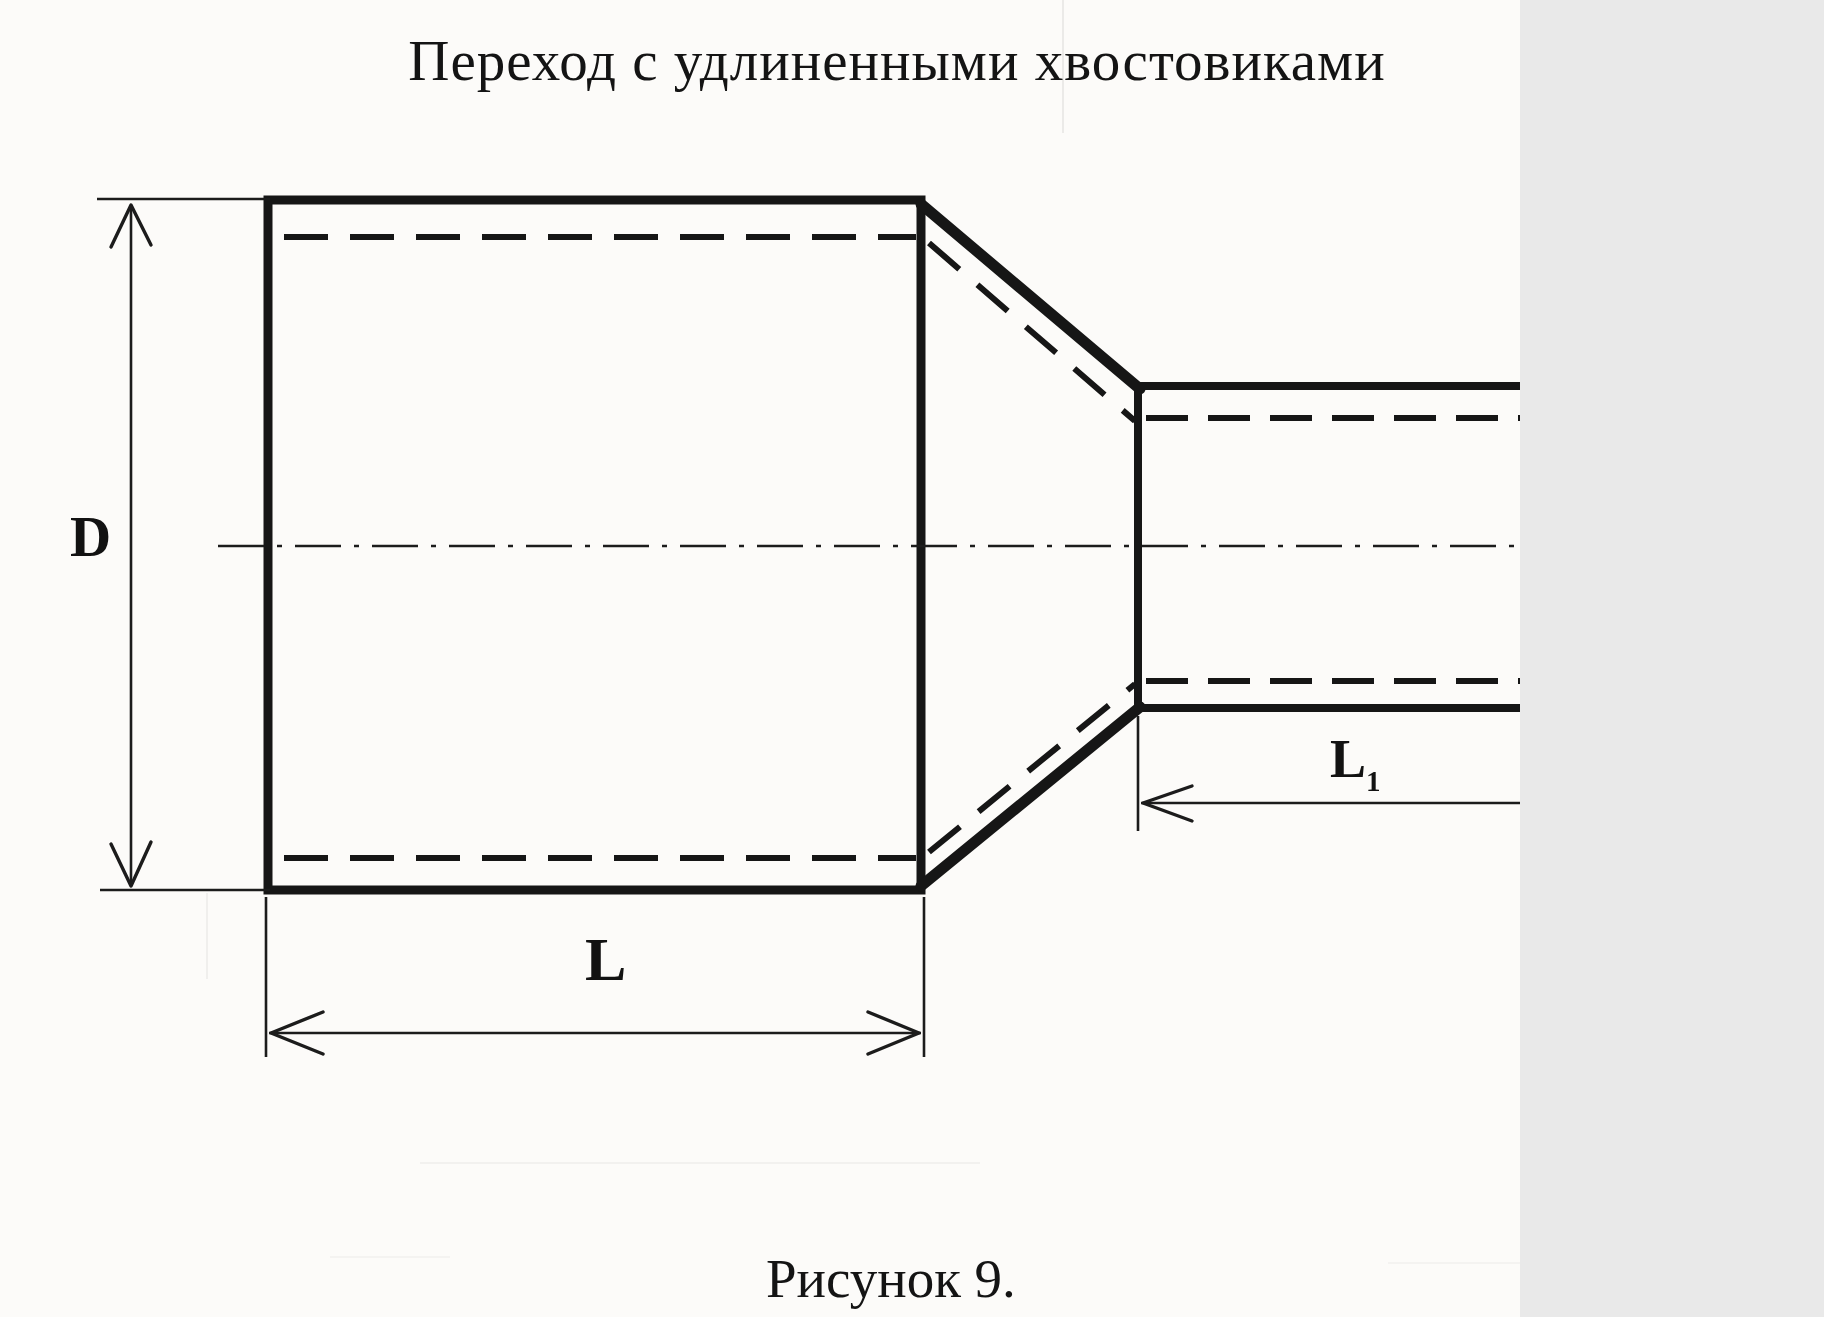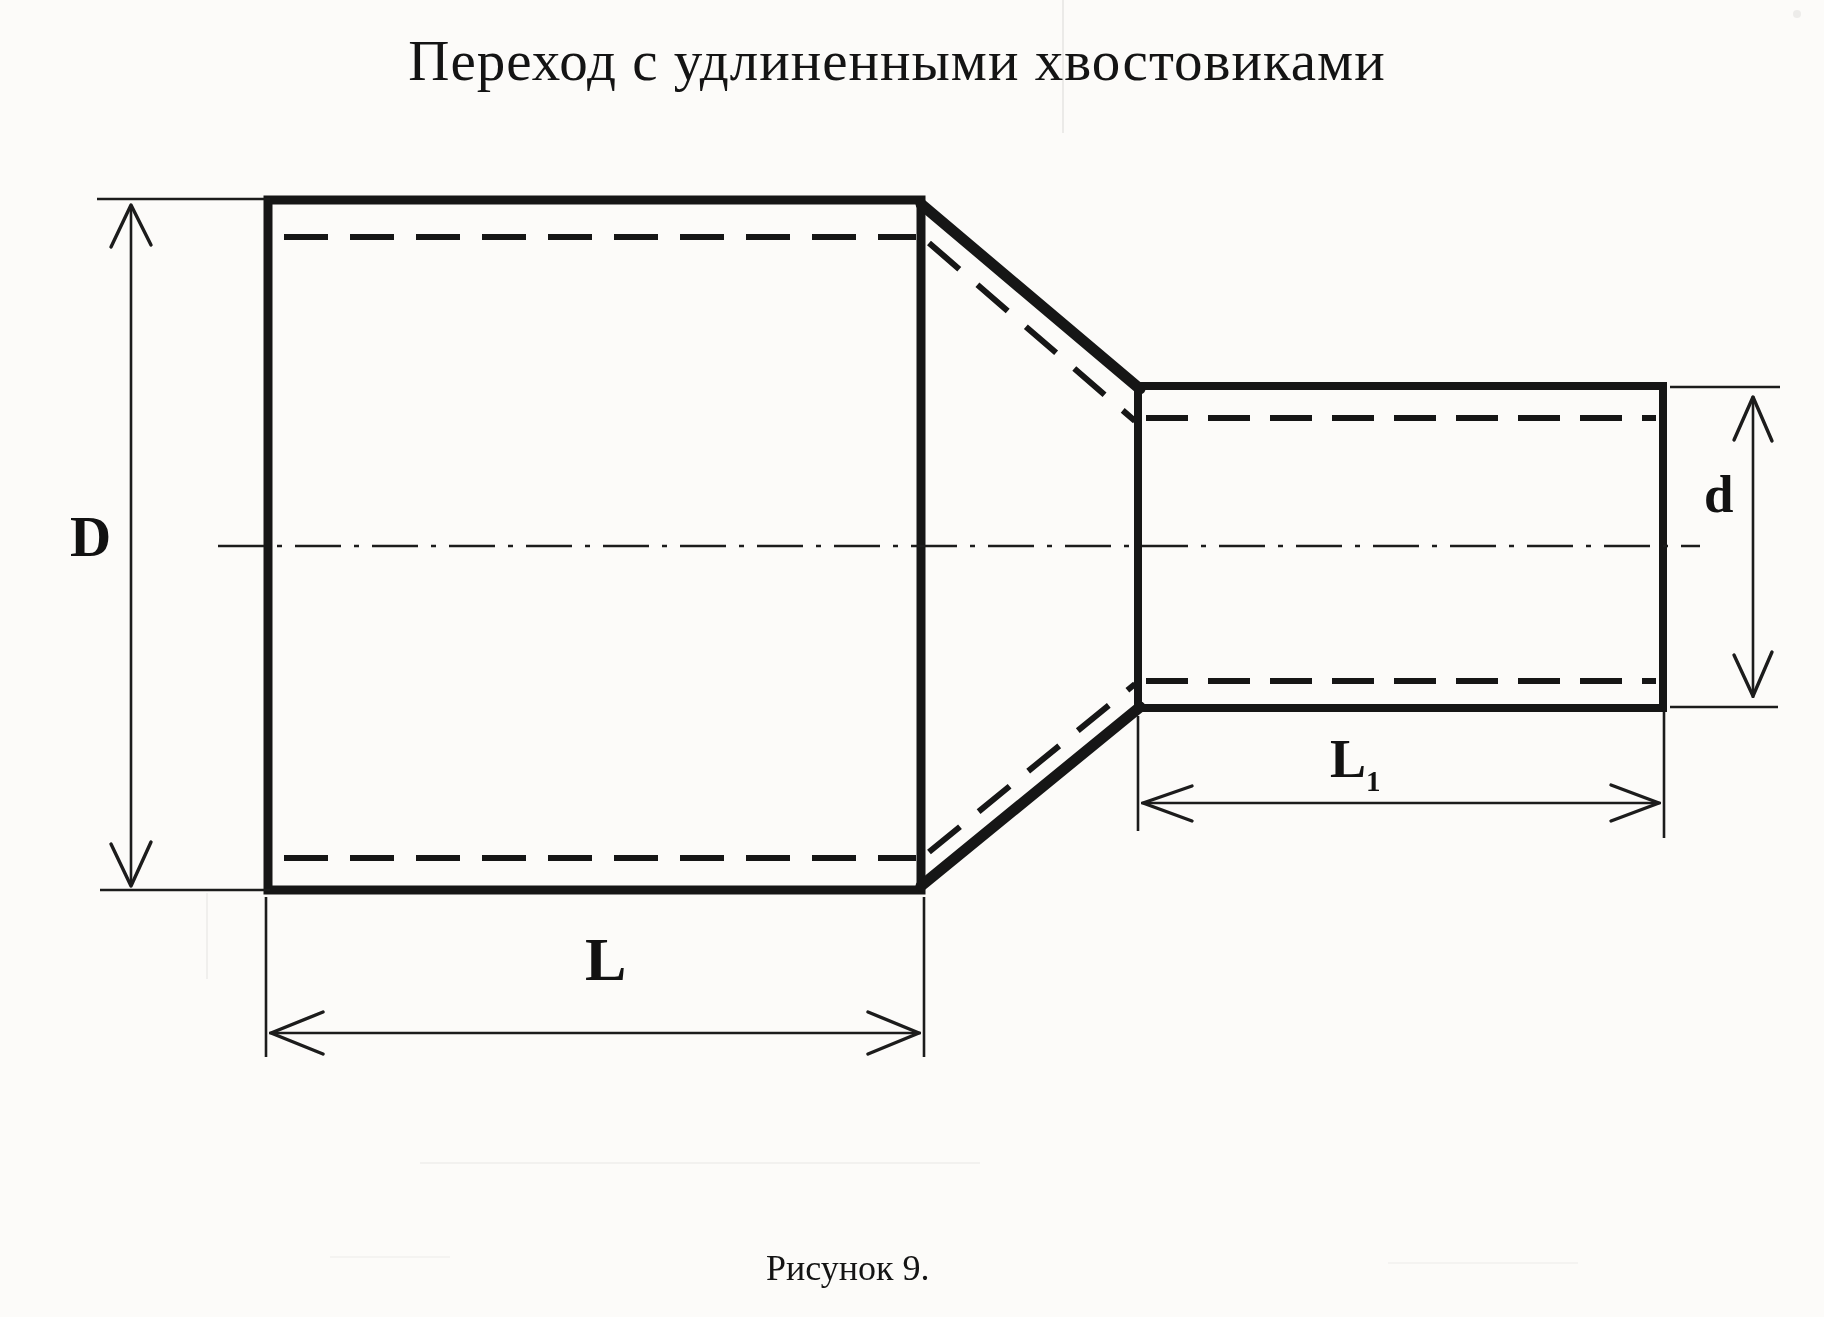--- a/index.html
+++ b/index.html
@@ -1,37 +1,37 @@
 <!DOCTYPE html>
 <html style="--ink: #161616; --paper: #fcfbf9;"><head>
 <meta charset="utf-8">
 <style>
   html,body{margin:0;padding:0;background:#e9e9e9;}
   .page{
     position:relative;
-    width:1824px;height:1317px;
+    width:1520px;height:1317px;
     background:var(--paper,#fcfbf9);
     overflow:hidden;
     font-family:"Liberation Serif","DejaVu Serif",serif;
     color:var(--ink,#161616);
   }
   svg.drawing{position:absolute;left:0;top:0;}
   .title{
     position:absolute;
     left:897px;top:28px;
     transform:translateX(-50%);
     font-size:57px;
     letter-spacing:1px;
     white-space:nowrap;
     color:#141414;
   }
   .caption{
     position:absolute;
     left:766px;top:1247px;
-    font-size:36px;
+    font-size:55px;
     white-space:nowrap;
     color:#141414;
   }
   .dim-label{
     position:absolute;
     font-weight:bold;
     color:#121212;
     line-height:1;
     white-space:nowrap;
   }

